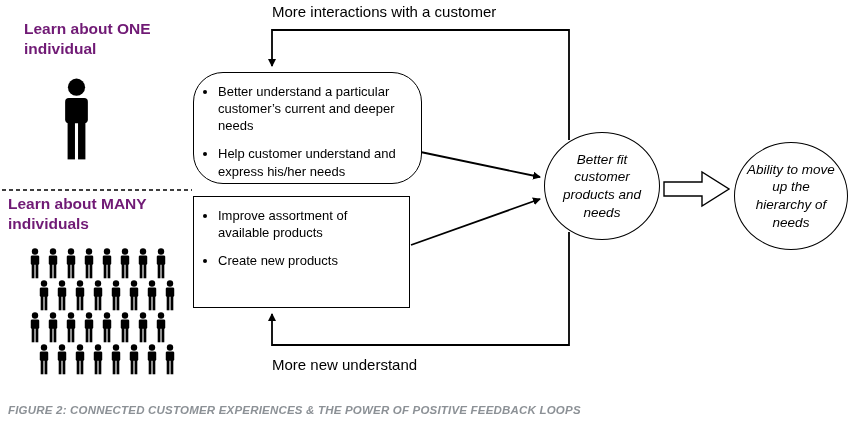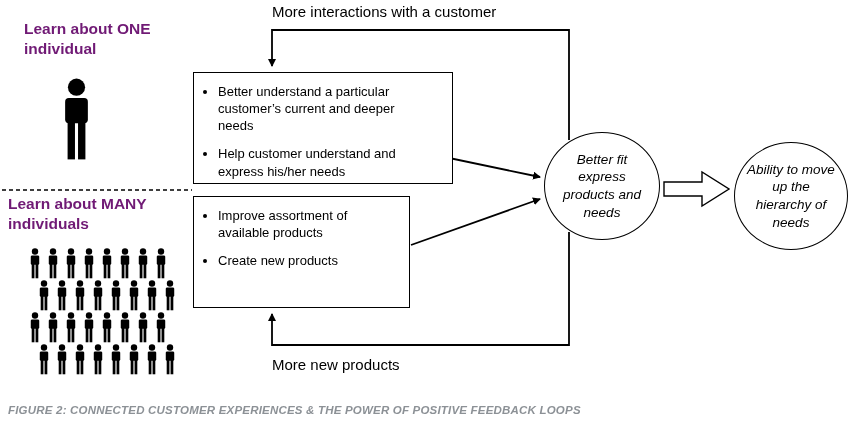--- a/index.html
+++ b/index.html
@@ -110,39 +110,39 @@
         <use href="#person" x="145" y="344" width="14" height="32"></use>
         <use href="#person" x="163" y="344" width="14" height="32"></use>
     </g>
   </svg>
 
   <div class="abs loop-label" style="left:272px;top:3px;width:330px;">More interactions with a customer</div>
 
   <div class="abs side-label" style="left:24px;top:19px;width:150px;">Learn about ONE individual</div>
   <div class="abs side-label" style="left:8px;top:194px;width:150px;">Learn about MANY individuals</div>
 
-  <div class="abs bullet-box" style="left:193px;top:72px;width:260px;height:112px;">
+  <div class="abs bullet-box" style="left:193px;top:72px;width:229px;height:112px;border-radius:30px;">
     <ul>
       <li>Better understand a particular customer’s current and deeper needs</li>
       <li>Help customer understand and express his/her needs</li>
     </ul>
   </div>
 
   <div class="abs bullet-box" style="left:193px;top:196px;width:217px;height:112px;">
     <ul>
       <li>Improve assortment of available products</li>
       <li>Create new products</li>
     </ul>
   </div>
 
   <div class="abs node-circle" style="left:544px;top:132px;width:116px;height:108px;">
-    <div class="node-text">Better fit express products and needs</div>
+    <div class="node-text">Better fit customer products and needs</div>
   </div>
 
   <div class="abs node-circle" style="left:734px;top:142px;width:114px;height:108px;">
     <div class="node-text">Ability to move up the hierarchy of needs</div>
   </div>
 
-  <div class="abs loop-label" style="left:272px;top:356px;width:320px;">More new products</div>
+  <div class="abs loop-label" style="left:272px;top:356px;width:320px;">More new understand</div>
 
   <div class="abs caption" style="left:8px;top:404px;width:760px;">FIGURE 2: CONNECTED CUSTOMER EXPERIENCES &amp; THE POWER OF POSITIVE FEEDBACK LOOPS</div>
 
 </div>
 
 </body></html>

